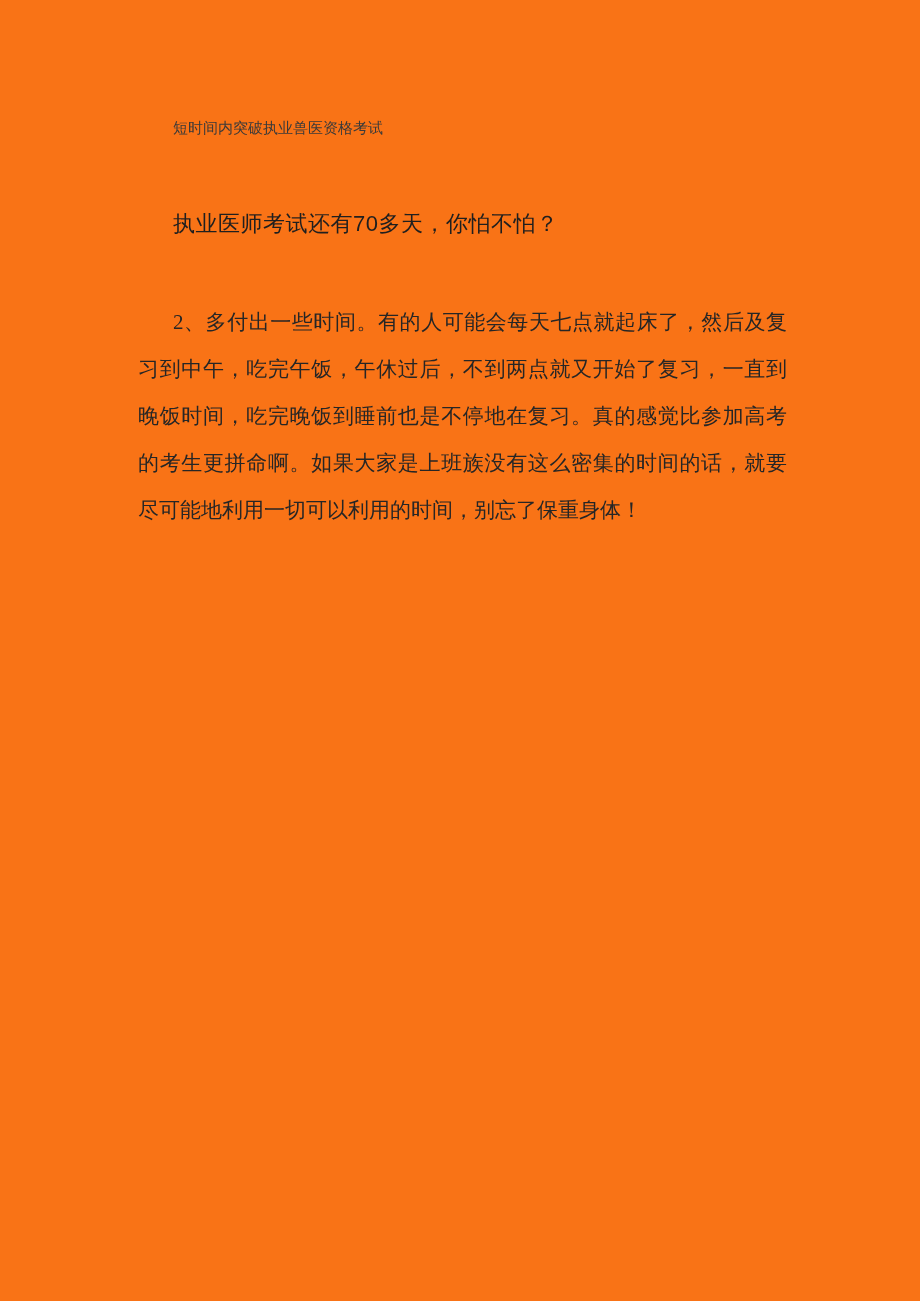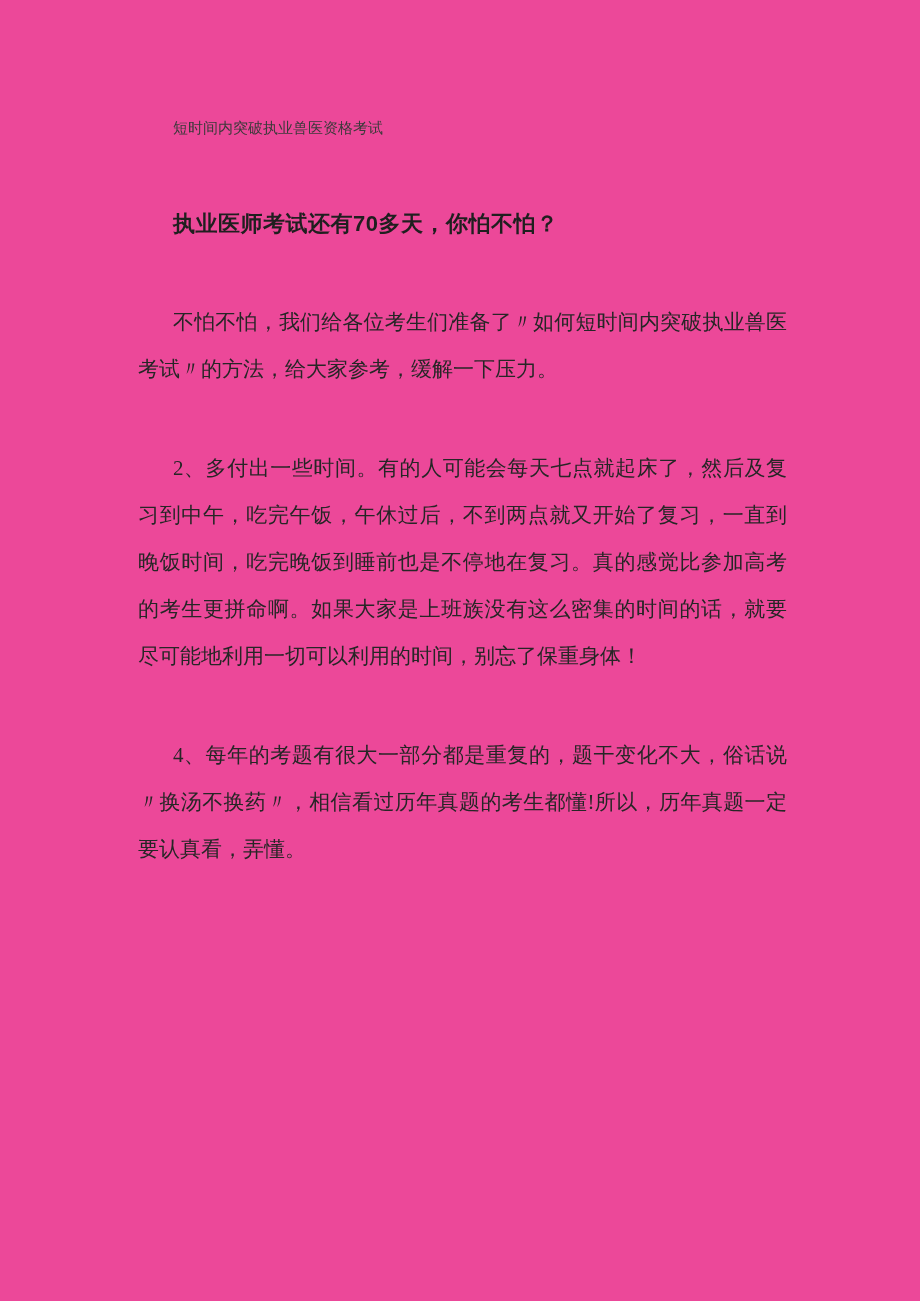--- a/index.html
+++ b/index.html
@@ -10,39 +10,39 @@
   body {
     width: 920px;
     height: 1301px;
     overflow: hidden;
     font-family: "Liberation Serif", serif;
   }
   .page {
     box-sizing: border-box;
     width: 920px;
     height: 1301px;
-    background: #ec4899;
+    background: #f97316;
     padding: 105px 133px 0 138px;
     color: #262626;
   }
   .doc-subtitle {
     margin: 0;
     font-family: "Liberation Serif", serif;
     font-size: 15px;
     font-weight: normal;
     line-height: 47px;
     text-indent: 35px;
     color: #3a3a3a;
     white-space: nowrap;
   }
   .doc-heading {
     margin: 48px 0 0 0;
     font-family: "Liberation Sans", sans-serif;
     font-size: 22px;
-    font-weight: bold;
+    font-weight: normal;
     line-height: 47px;
     text-indent: 35px;
     color: #1f1f1f;
     letter-spacing: 0.5px;
   }
   .doc-paragraph {
     margin: 52px 0 0 0;
     font-family: "Liberation Serif", serif;
     font-size: 21px;
     font-weight: normal;
@@ -54,20 +54,18 @@
   }
 </style>
 </head>
 <body>
 
 <div class="page">
   <p class="doc-subtitle">短时间内突破执业兽医资格考试</p>
 
   <h1 class="doc-heading">执业医师考试还有70多天，你怕不怕？</h1>
 
-  <p class="doc-paragraph">不怕不怕，我们给各位考生们准备了〃如何短时间内突破执业兽医考试〃的方法，给大家参考，缓解一下压力。</p>
 
 
   <p class="doc-paragraph">2、多付出一些时间。有的人可能会每天七点就起床了，然后及复习到中午，吃完午饭，午休过后，不到两点就又开始了复习，一直到晚饭时间，吃完晚饭到睡前也是不停地在复习。真的感觉比参加高考的考生更拼命啊。如果大家是上班族没有这么密集的时间的话，就要尽可能地利用一切可以利用的时间，别忘了保重身体！</p>
 
 
-  <p class="doc-paragraph">4、每年的考题有很大一部分都是重复的，题干变化不大，俗话说〃换汤不换药〃，相信看过历年真题的考生都懂!所以，历年真题一定要认真看，弄懂。</p>
 </div>
 
 </body></html>

